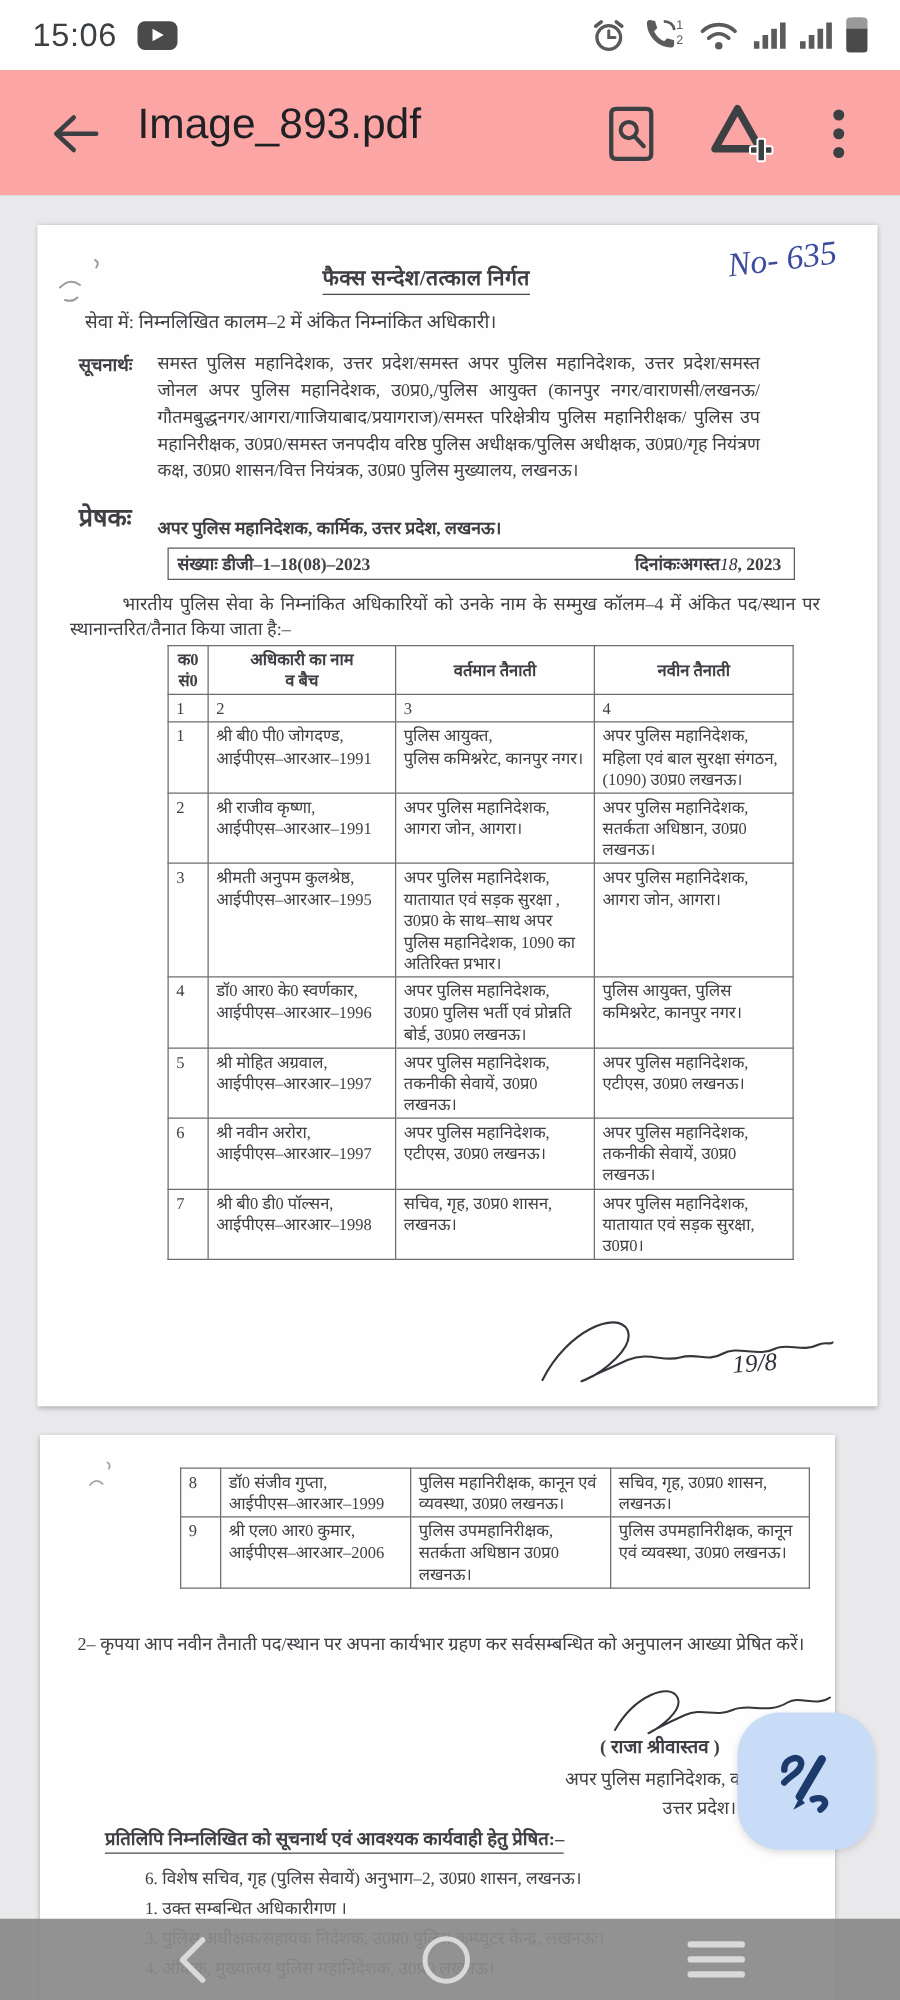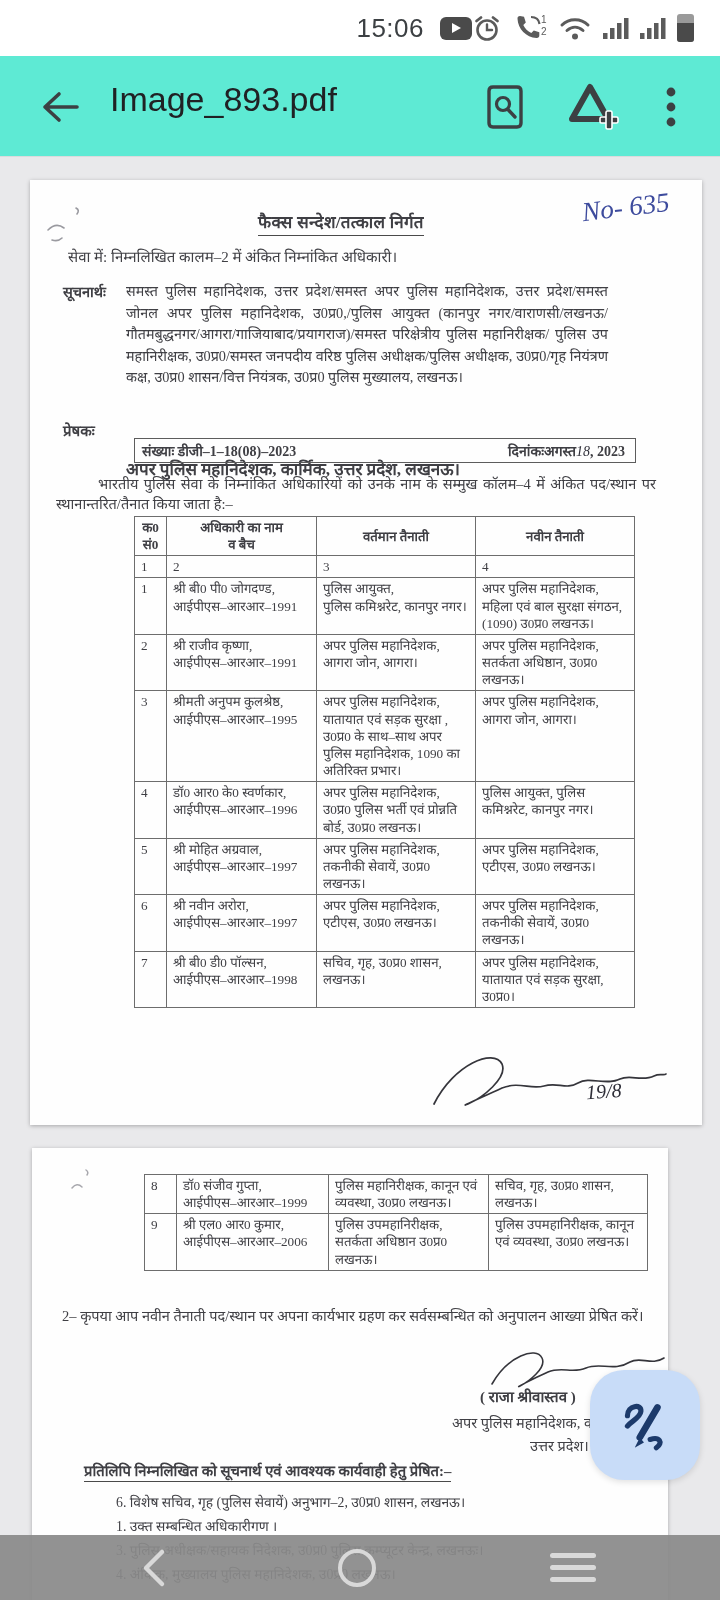--- a/index.html
+++ b/index.html
@@ -1,33 +1,33 @@
 <!DOCTYPE html>
 <html><head>
 <meta charset="utf-8">
 <style>
   html,body{margin:0;padding:0;background:#cfcfcf;}
   *{box-sizing:border-box;}
   .screen{position:relative;width:720px;height:1600px;background:#e9e9eb;overflow:hidden;
           font-family:"Liberation Sans","DejaVu Sans",sans-serif;}
   
   .statusbar{position:absolute;top:0;left:0;width:720px;height:56px;background:#ffffff;
-             display:flex;align-items:center;justify-content:flex-end;padding:0 26px;z-index:30;}
+             display:flex;align-items:center;justify-content:space-between;padding:0 26px;z-index:30;gap:44px;}
   .sb-left{display:flex;align-items:center;gap:16px;}
   .sb-time{font-size:26px;color:#3c4043;letter-spacing:.5px;}
   .yt{width:32px;height:23px;background:#4a4a4a;border-radius:6px;position:relative;}
   .yt::after{content:"";position:absolute;left:12px;top:6px;border-left:9px solid #fff;
              border-top:5.5px solid transparent;border-bottom:5.5px solid transparent;}
   .sb-right{display:flex;align-items:center;gap:11px;}
   .sb-ic{display:block;}
   .battery{position:relative;width:17px;height:28px;border-radius:3px;background:#9a9a9a;overflow:hidden;}
   .battery::before{content:"";position:absolute;left:4.5px;top:-3px;width:8px;height:4px;background:#9a9a9a;border-radius:2px;}
   .battery-fill{position:absolute;bottom:0;left:0;width:100%;height:19px;background:#4a4a4a;}
   
-  .appbar{position:absolute;top:56px;left:0;width:720px;height:100px;background:#5eead4;z-index:29;
+  .appbar{position:absolute;top:56px;left:0;width:720px;height:100px;background:#fca5a5;z-index:29;
           box-shadow:0 1px 0 rgba(0,0,0,0.06);}
   .appbar .back{position:absolute;left:34px;top:28px;width:50px;height:46px;display:flex;align-items:center;justify-content:center;}
   .appbar .title{position:absolute;left:110px;top:24px;font-size:34px;color:#202124;white-space:nowrap;}
   .ab-action{position:absolute;top:26px;width:54px;height:50px;display:flex;align-items:center;justify-content:center;}
   .ab-find{left:478px;} .ab-drive{left:566px;} .ab-more{left:644px;}
   
   .viewport{position:absolute;top:156px;left:0;width:720px;height:1444px;background:#e9e9eb;}
   .page{position:absolute;background:#fefefe;box-shadow:0 1px 4px rgba(0,0,0,0.28);
         font-family:"Liberation Serif","DejaVu Serif",serif;color:#3f3f44;}
   .page1{left:30px;top:24px;width:672px;height:945px;}
@@ -143,22 +143,22 @@
         <path d="M38 6 q4 2 1 6 M10 28 q8 -8 16 -2 M14 38 q6 2 10 -2" fill="none" stroke="#9a9aa0" stroke-width="1.6" stroke-linecap="round"></path>
       </svg>
       <div class="abs doc-title" style="left:228px;top:30px;">फैक्स सन्देश/तत्काल निर्गत</div>
       <div class="abs hand-blue" style="left:552px;top:12px;font-size:27px;transform:rotate(-7deg);">No- 635</div>
 
       <div class="abs" style="left:38px;top:66px;font-size:15px;">सेवा में: निम्नलिखित कालम–2 में अंकित निम्नांकित अधिकारी।</div>
 
       <div class="abs" style="left:33px;top:101px;font-size:14.5px;font-weight:bold;">सूचनार्थः</div>
       <div class="abs just" style="left:96px;top:101px;width:482px;font-size:14.3px;line-height:21.5px;">समस्त पुलिस महानिदेशक, उत्तर प्रदेश/समस्त अपर पुलिस महानिदेशक, उत्तर प्रदेश/समस्त जोनल अपर पुलिस महानिदेशक, उ0प्र0,/पुलिस आयुक्त (कानपुर नगर/वाराणसी/लखनऊ/गौतमबुद्धनगर/आगरा/गाजियाबाद/प्रयागराज)/समस्त परिक्षेत्रीय पुलिस महानिरीक्षक/ पुलिस उप महानिरीक्षक, उ0प्र0/समस्त जनपदीय वरिष्ठ पुलिस अधीक्षक/पुलिस अधीक्षक, उ0प्र0/गृह नियंत्रण कक्ष, उ0प्र0 शासन/वित्त नियंत्रक, उ0प्र0 पुलिस मुख्यालय, लखनऊ।</div>
 
-      <div class="abs" style="left:33px;top:240px;font-size:15px;font-weight:bold;">प्रेषकः</div>
-      <div class="abs" style="left:96px;top:232px;font-size:17px;font-weight:bold;margin-top:45px;">अपर पुलिस महानिदेशक, कार्मिक, उत्तर प्रदेश, लखनऊ।</div>
+      <div class="abs" style="left:33px;top:220px;font-size:20px;font-weight:bold;">प्रेषकः</div>
+      <div class="abs" style="left:96px;top:232px;font-size:14px;font-weight:bold;">अपर पुलिस महानिदेशक, कार्मिक, उत्तर प्रदेश, लखनऊ।</div>
 
       <div class="abs numbox" style="left:104px;top:258px;width:502px;">
         <span>संख्याः डीजी–1–18(08)–2023</span>
         <span>
           <span>दिनांकःअगस्त</span><span class="hand-dark" style="font-weight:normal;">18</span><span>, 2023</span>
         </span>
       </div>
 
       <div class="abs just" style="left:10px;top:294px;width:600px;font-size:14.5px;line-height:20px;text-indent:42px;margin-left:16px;">भारतीय पुलिस सेवा के निम्नांकित अधिकारियों को उनके नाम के सम्मुख कॉलम–4 में अंकित पद/स्थान पर स्थानान्तरित/तैनात किया जाता है:–</div>
 

